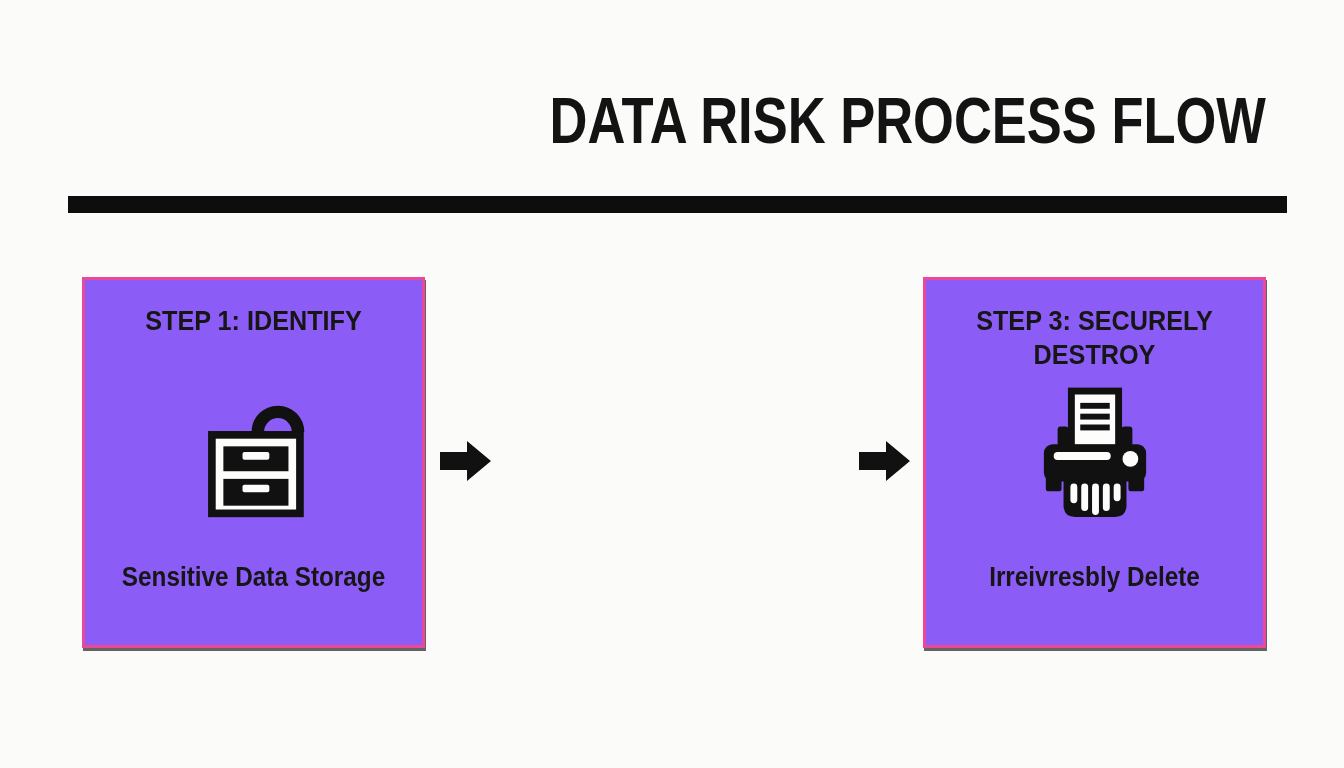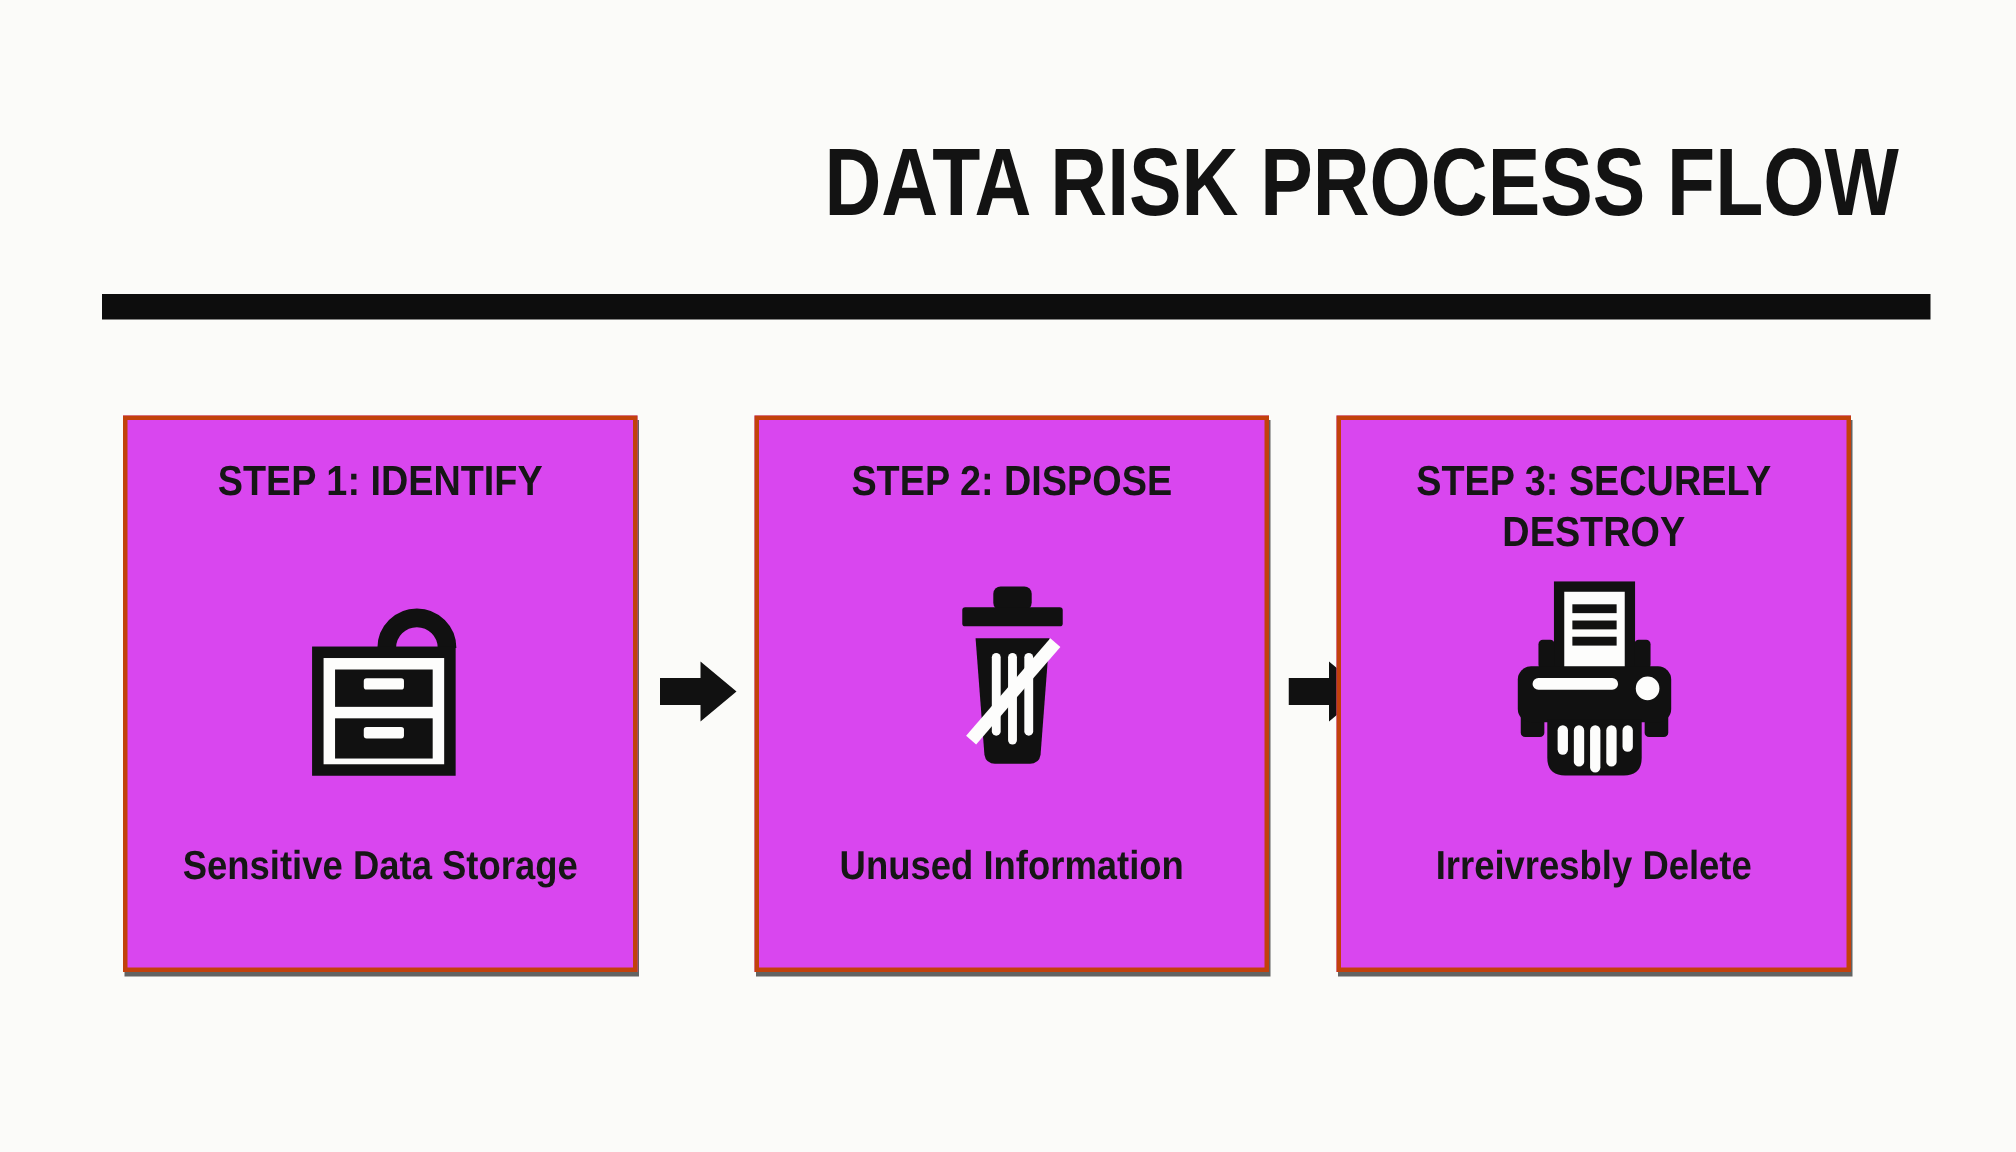--- a/index.html
+++ b/index.html
@@ -17,26 +17,26 @@
     font-size:64px;font-weight:bold;letter-spacing:0px;line-height:1.05;
     transform:scaleX(0.82);transform-origin:center;
     color:#131313;white-space:nowrap;
   }
   .divider{
     position:absolute;left:68px;top:196px;width:1219px;height:17px;
     background:#0d0d0d;
   }
   .step-box{
     position:absolute;top:277px;width:337px;height:365px;
-    background:#d946ef;border:3px solid #c2410c;
+    background:#8b5cf6;border:3px solid #ec4899;
     box-shadow:1px 3px 0 rgba(17,17,17,0.65);
   }
   .box1{left:82px;}
   .box2{left:503px;}
-  .box3{left:891px;}
+  .box3{left:923px;}
   .step-header{
     position:absolute;top:24px;left:10px;width:317px;
     text-align:center;font-size:28px;font-weight:bold;line-height:1.2;
     transform:scaleX(0.9);transform-origin:center;
     color:#161616;
   }
   .icon-wrap{
     position:absolute;top:100px;left:0;width:100%;height:148px;
     display:flex;align-items:center;justify-content:center;
   }
@@ -78,35 +78,20 @@
     </div>
     <div class="step-caption">Sensitive Data Storage</div>
   </div>
 
   <div class="arrow arrow1">
     <svg width="52" height="44" viewBox="0 0 52 44">
       <polygon points="0,13 27,13 27,2 51,22 27,42 27,31 0,31" fill="#111"></polygon>
     </svg>
   </div>
 
-  <div class="step-box box2">
-    <div class="step-header">STEP 2: DISPOSE</div>
-    <div class="icon-wrap">
-      <svg width="110" height="130" viewBox="0 0 110 132">
-        <rect x="42" y="2" width="26" height="16" rx="5" fill="#111"></rect>
-        <rect x="21" y="16" width="68" height="13" rx="2" fill="#111"></rect>
-        <path d="M30 37 L80 37 L74 116 Q73 122 67 122 L43 122 Q37 122 36 116 Z" fill="#111"></path>
-        <rect x="41" y="47" width="6" height="56" rx="3" fill="#fdfdfc"></rect>
-        <rect x="52" y="47" width="6" height="62" rx="3" fill="#fdfdfc"></rect>
-        <rect x="63" y="47" width="6" height="56" rx="3" fill="#fdfdfc"></rect>
-        <line x1="27" y1="106" x2="84" y2="40" stroke="#fdfdfc" stroke-width="9"></line>
-      </svg>
-    </div>
-    <div class="step-caption">Unused Information</div>
-  </div>
 
   <div class="arrow arrow2">
     <svg width="52" height="44" viewBox="0 0 52 44">
       <polygon points="0,13 27,13 27,2 51,22 27,42 27,31 0,31" fill="#111"></polygon>
     </svg>
   </div>
 
   <div class="step-box box3">
     <div class="step-header">STEP 3: SECURELY DESTROY</div>
     <div class="icon-wrap">

